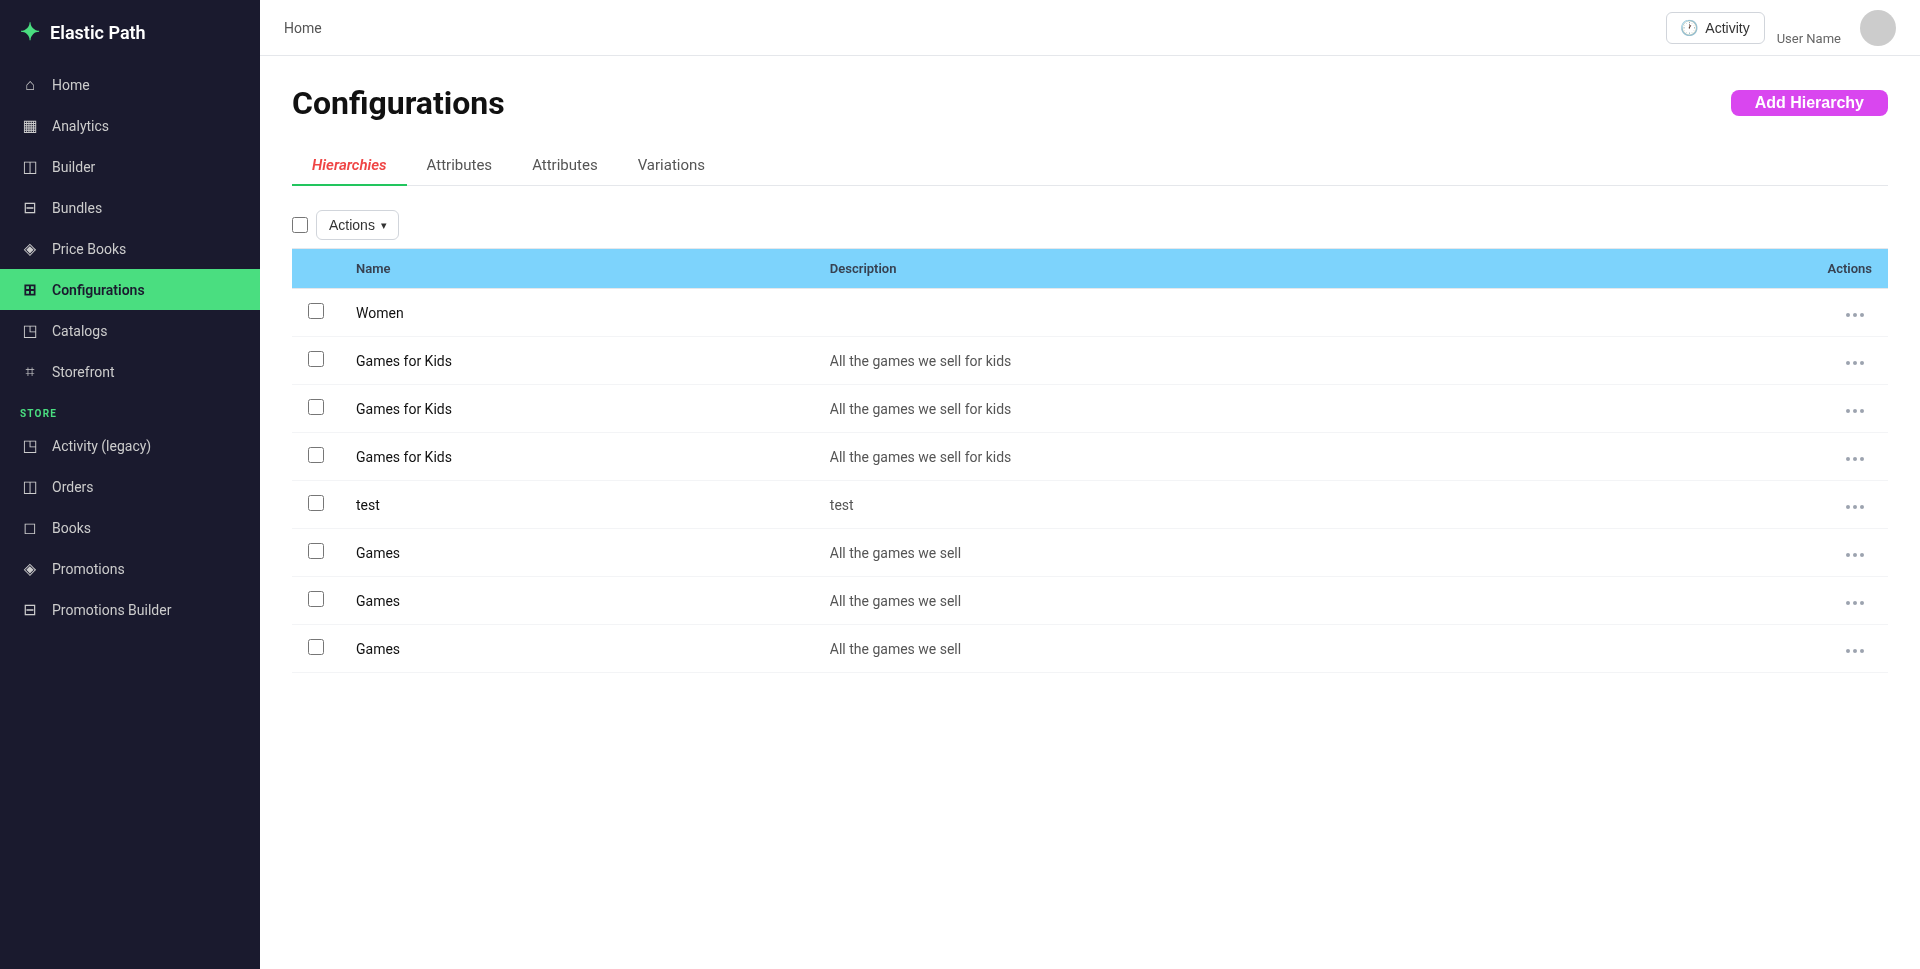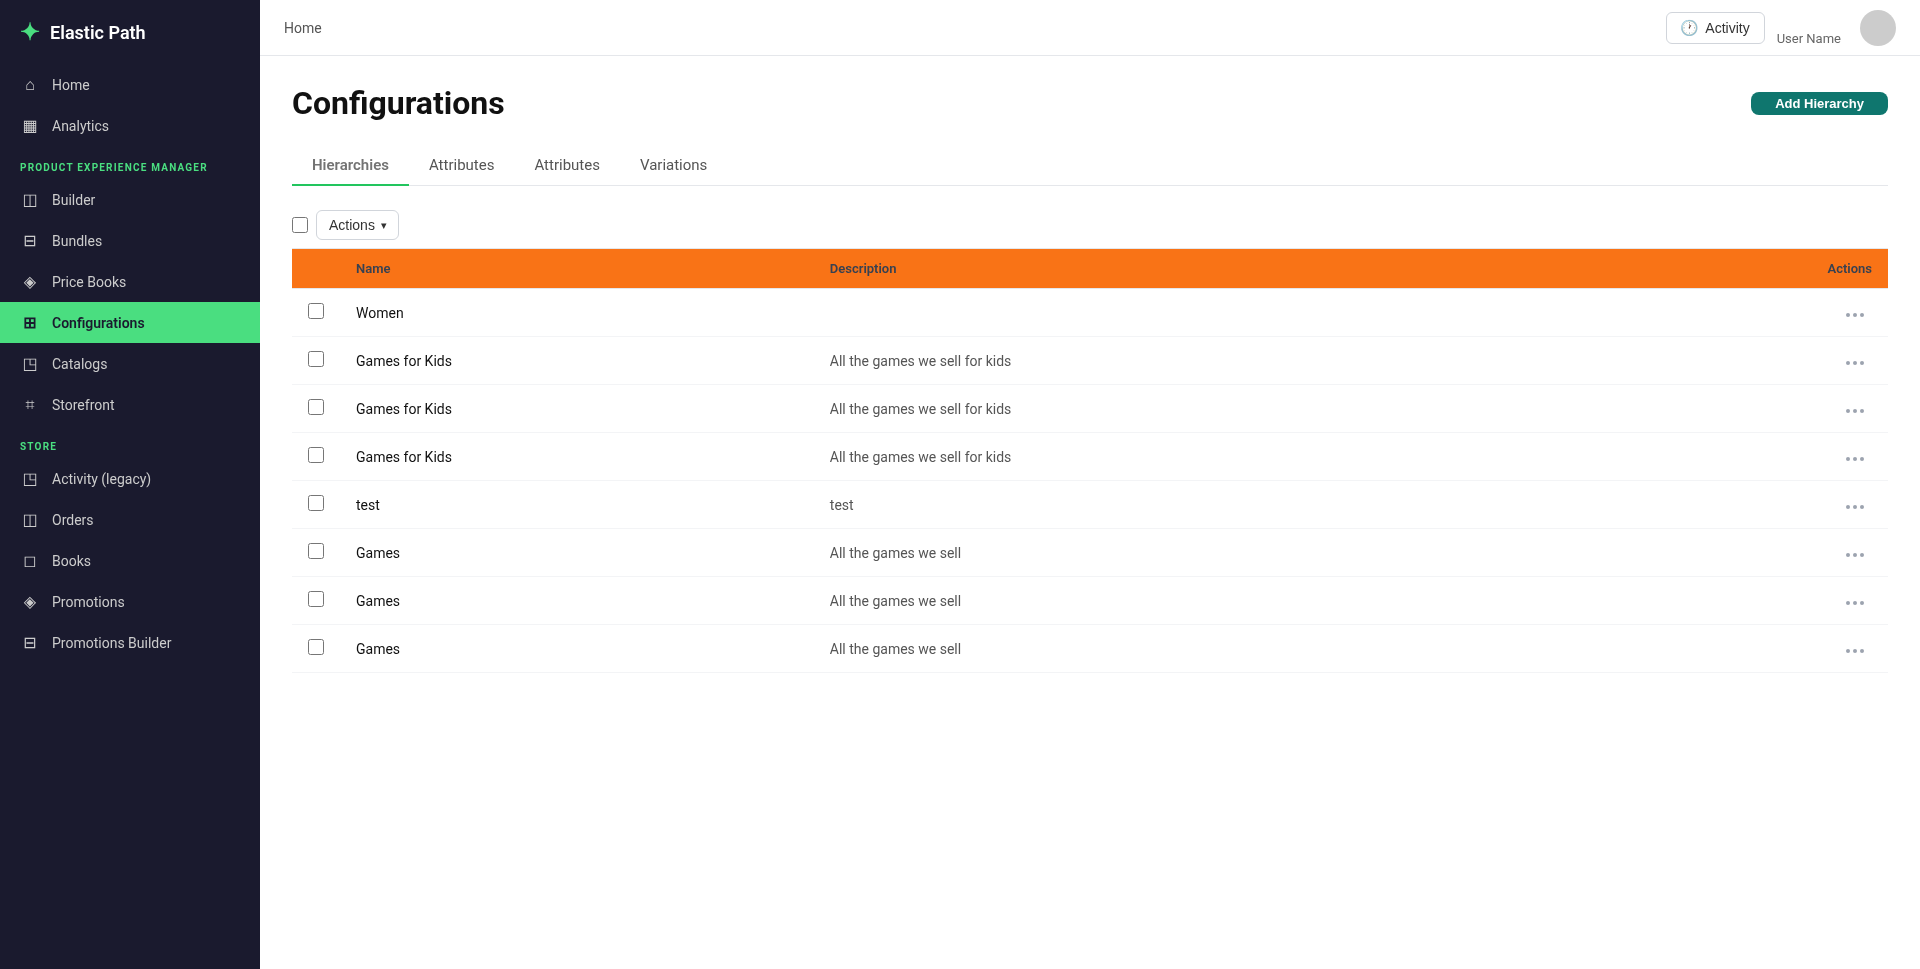--- a/index.html
+++ b/index.html
@@ -116,49 +116,50 @@
       align-items: center;
       justify-content: space-between;
       margin-bottom: 24px;
     }
     .page-title {
       font-size: 32px;
       font-weight: 700;
       color: #111;
     }
     .add-btn {
-      background: #0f766e;
+      background: #d946ef;
       color: #fff;
       border: none;
       padding: 4px 24px;
       border-radius: 8px;
-      font-size: 13px;
+      font-size: 16px;
       font-weight: 600;
       cursor: pointer;
     }
 
     
     .tabs {
       display: flex;
       gap: 0;
       border-bottom: 1px solid #e5e7eb;
       margin-bottom: 16px;
     }
     .tab {
       padding: 10px 20px;
       font-size: 15px;
       cursor: pointer;
       color: #555;
       border-bottom: 2px solid transparent;
       margin-bottom: -1px;
     }
     .tab.active {
-      color: #737373;
+      color: #ef4444;
       border-bottom-color: #22c55e;
       font-weight: 600;
+      font-style: italic;
     }
 
     
     .table-toolbar {
       display: flex;
       align-items: center;
       gap: 8px;
       margin-bottom: 0;
       padding: 8px 0;
     }
@@ -174,21 +175,21 @@
       cursor: pointer;
       color: #333;
     }
 
     
     .data-table {
       width: 100%;
       border-collapse: collapse;
     }
     .data-table thead tr {
-      background: #f97316;
+      background: #7dd3fc;
       border-bottom: 1px solid #e5e7eb;
       border-top: 1px solid #e5e7eb;
     }
     .data-table th {
       text-align: left;
       padding: 12px 16px;
       font-size: 13px;
       font-weight: 600;
       color: #374151;
     }
@@ -239,21 +240,20 @@
     <div class="sidebar-item">
       <span class="icon">⌂</span>
       <span>Home</span>
     </div>
     <div class="sidebar-item">
       <span class="icon">▦</span>
       <span>Analytics</span>
     </div>
   </div>
 
-  <div class="sidebar-section-label">PRODUCT EXPERIENCE MANAGER</div>
   <div>
     <div class="sidebar-item">
       <span class="icon">◫</span>
       <span>Builder</span>
     </div>
     <div class="sidebar-item">
       <span class="icon">⊟</span>
       <span>Bundles</span>
     </div>
     <div class="sidebar-item">

